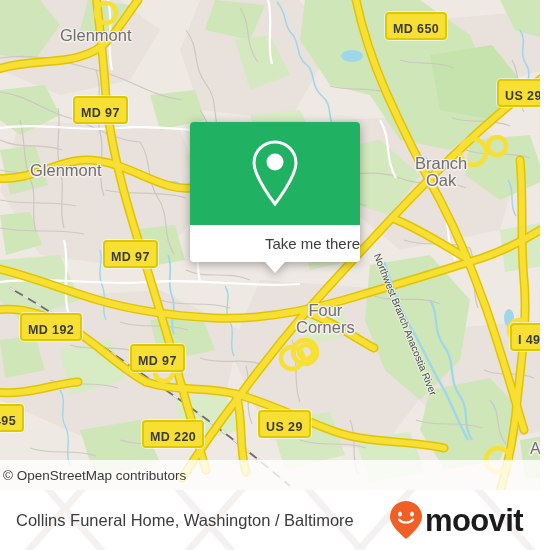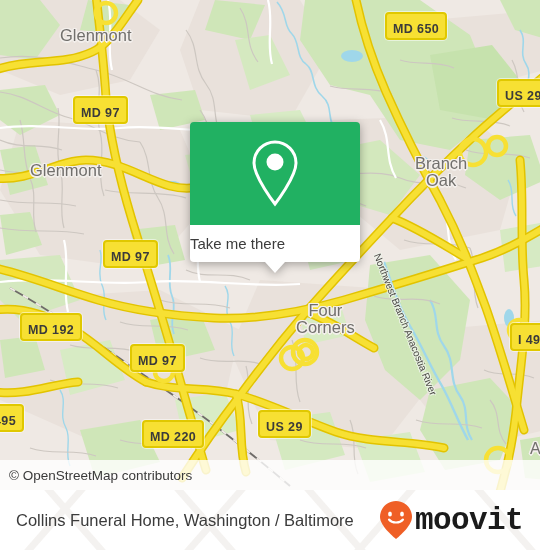--- a/index.html
+++ b/index.html
@@ -85,21 +85,21 @@
     display: flex;
     align-items: center;
     justify-content: center;
   }
   #popup-footer {
     background: #ffffff;
     height: 37px;
     border-radius: 0 0 4px 4px;
     display: flex;
     align-items: center;
-    justify-content: flex-start;
+    justify-content: flex-end;
     font-size: 15px;
     color: #3c3c3c;
     position: relative;
   }
   #popup-tail {
     position: absolute;
     left: 50%;
     bottom: -11px;
     margin-left: -10px;
     width: 0; height: 0;
@@ -112,21 +112,21 @@
   #attribution {
     position: absolute;
     left: 0; bottom: 60px;
     width: 550px;
     height: 30px;
     background: rgba(255,255,255,0.80);
     display: flex;
     align-items: center;
     font-size: 13.5px;
     color: #3a3a3a;
-    padding-left: 9px;
+    padding-left: 3px;
   }
 
   
   #footer {
     position: absolute;
     left: 0; bottom: 0;
     width: 550px; height: 60px;
     background: #ffffff;
     display: flex;
     align-items: center;
@@ -145,21 +145,20 @@
     font-size: 16.5px;
     color: #3b3b3b;
     z-index: 2;
   }
   #brand {
     position: relative;
     display: flex;
     align-items: center;
     gap: 2px;
     z-index: 2;
-    font-family: Liberation Mono, monospace;
   }
   #brand-name {
     font-size: 31px;
     font-weight: bold;
     color: #1b1b1b;
     letter-spacing: -0.6px;
     line-height: 31px;
   }
 </style>
 </head>

